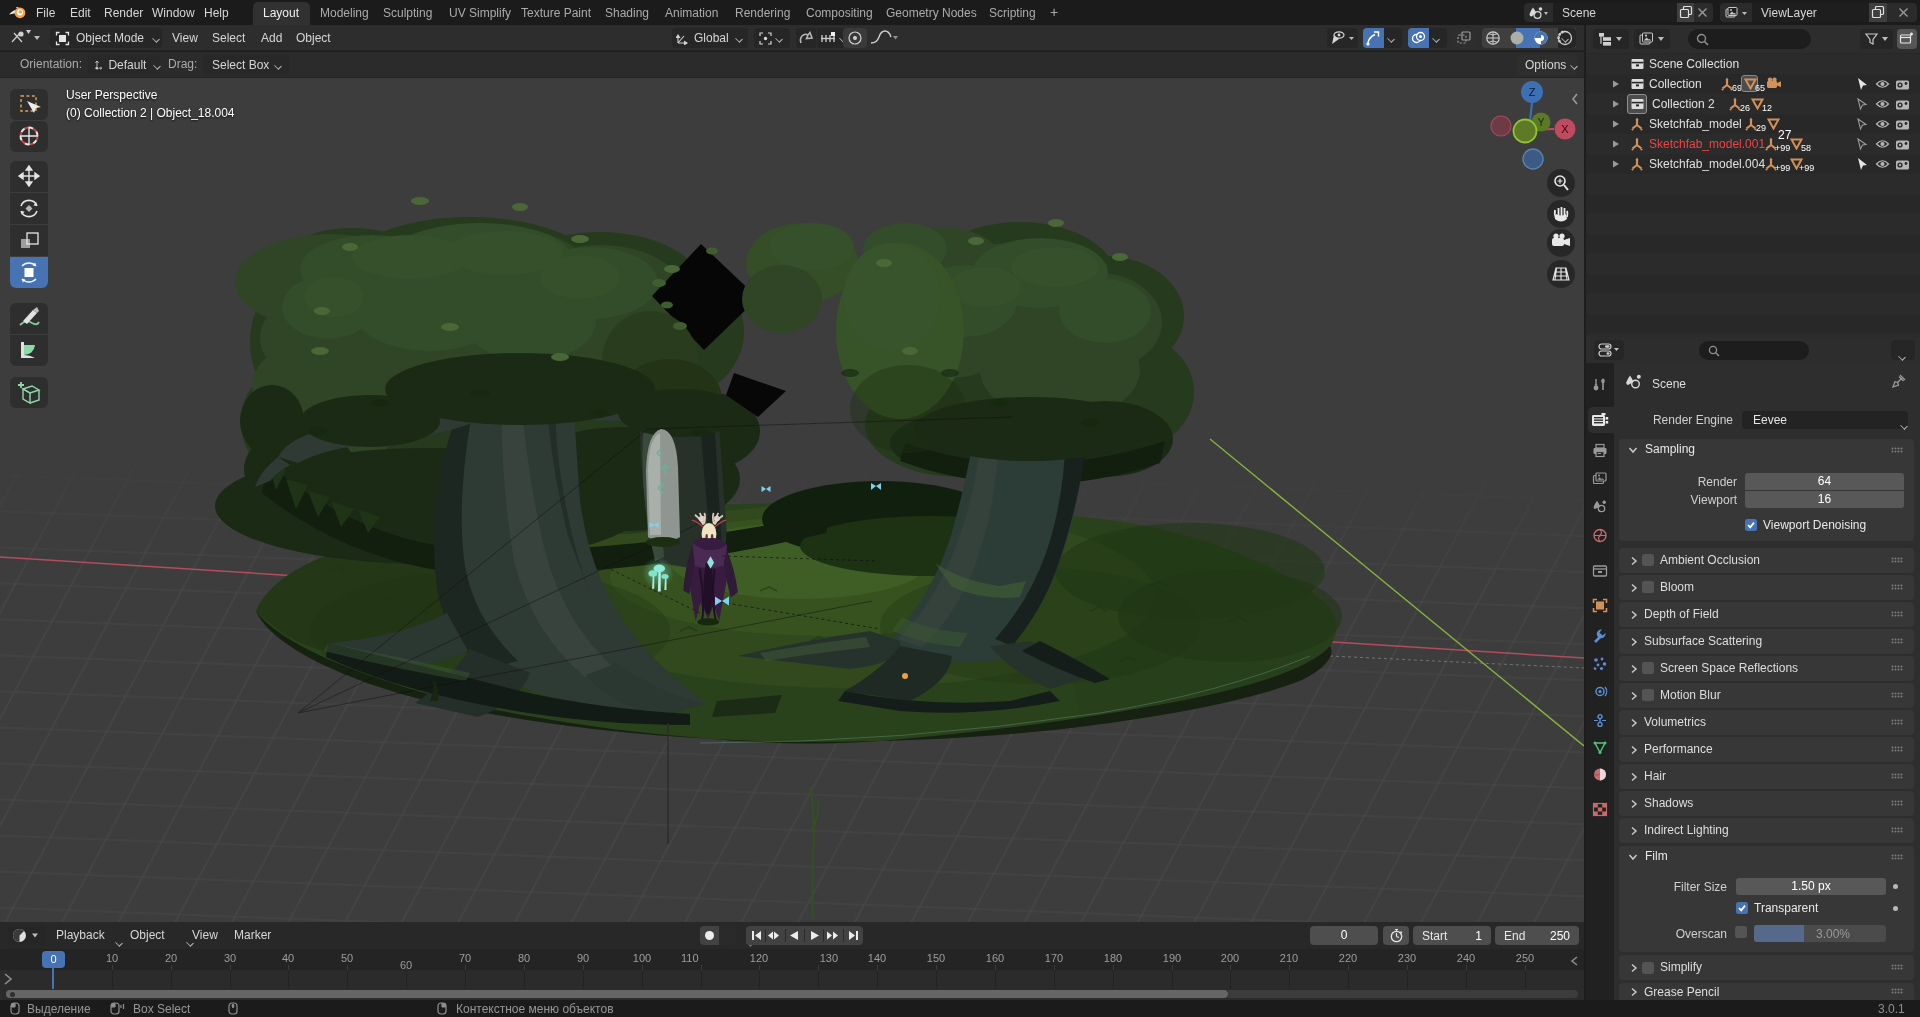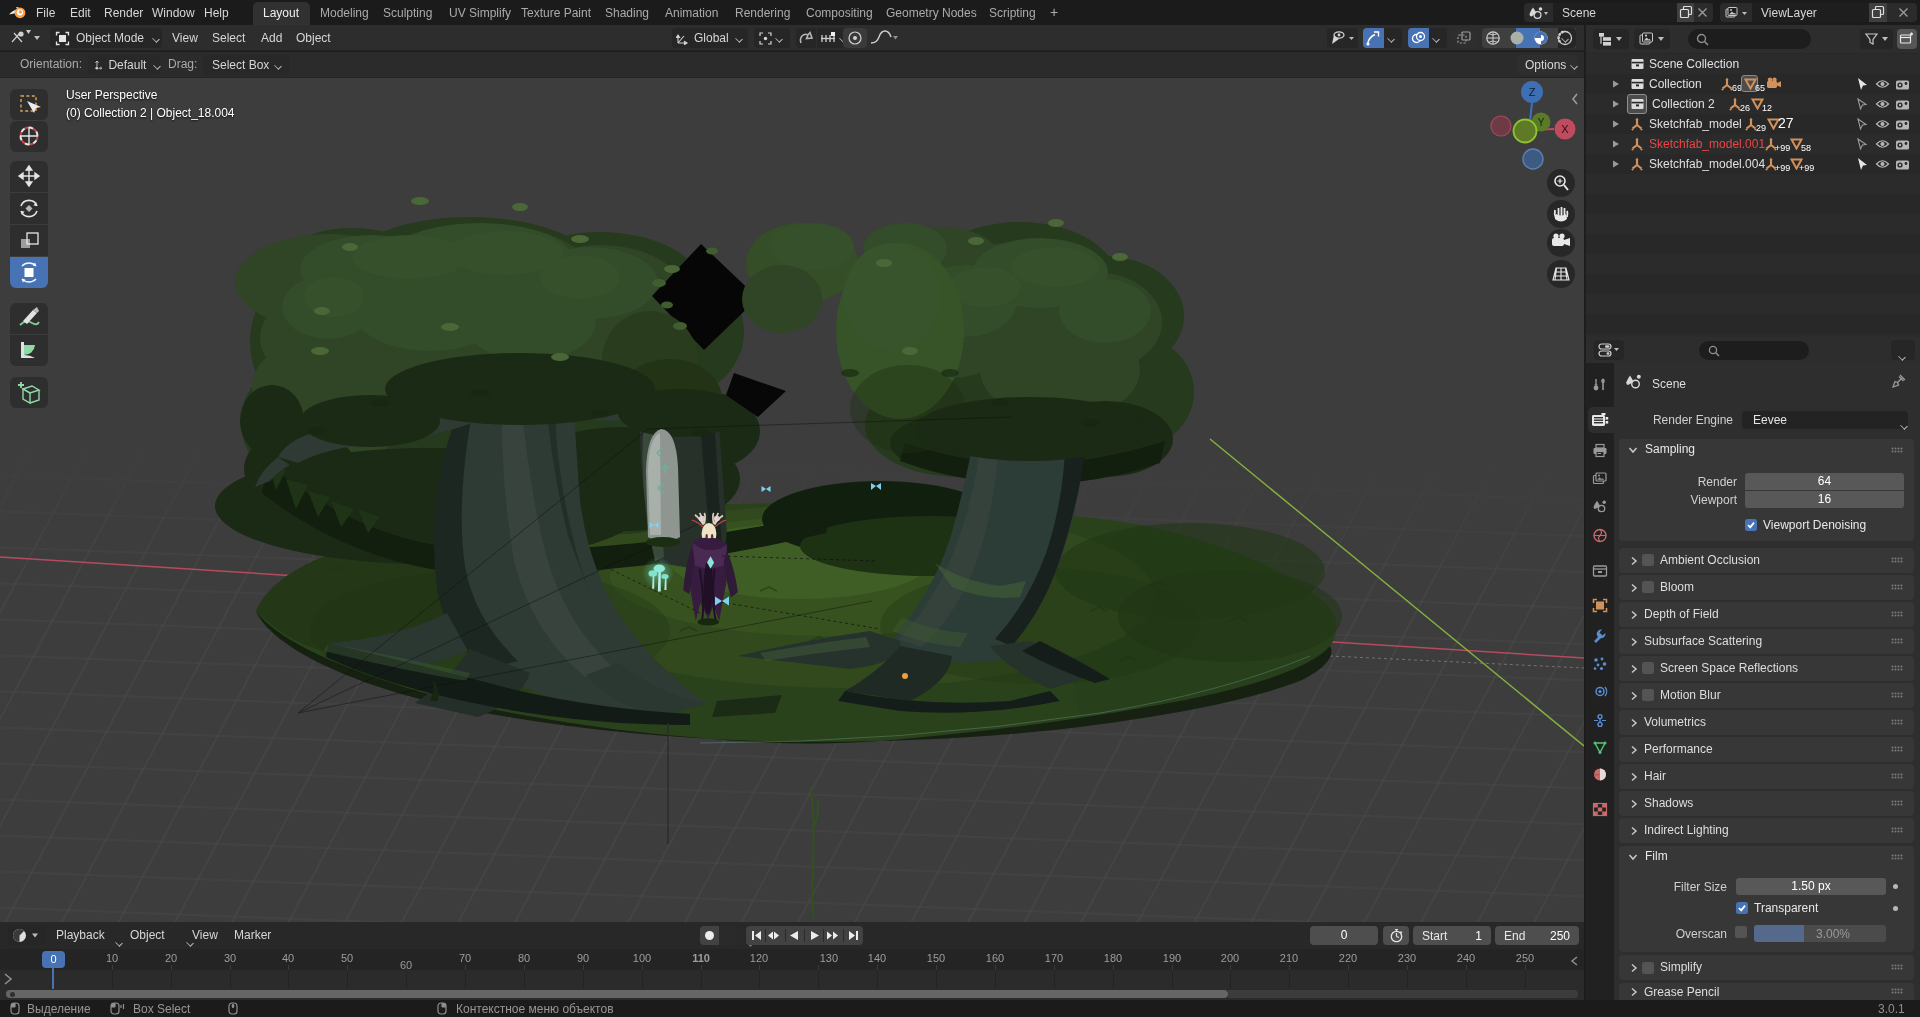--- a/index.html
+++ b/index.html
@@ -689,21 +689,21 @@
         <span class="abs" style="left:386px;top:10px;width:40px;text-align:center;">60</span>
         <span class="abs" style="left:406px;top:16px;width:1px;height:5px;background:#3a3a3a;"></span>
         <span class="abs" style="left:445px;top:3px;width:40px;text-align:center;">70</span>
         <span class="abs" style="left:465px;top:16px;width:1px;height:5px;background:#3a3a3a;"></span>
         <span class="abs" style="left:504px;top:3px;width:40px;text-align:center;">80</span>
         <span class="abs" style="left:524px;top:16px;width:1px;height:5px;background:#3a3a3a;"></span>
         <span class="abs" style="left:563px;top:3px;width:40px;text-align:center;">90</span>
         <span class="abs" style="left:583px;top:16px;width:1px;height:5px;background:#3a3a3a;"></span>
         <span class="abs" style="left:622px;top:3px;width:40px;text-align:center;">100</span>
         <span class="abs" style="left:642px;top:16px;width:1px;height:5px;background:#3a3a3a;"></span>
-        <span class="abs" style="left:681px;top:3px;width:40px;text-align:center;font-weight:bold;">110</span>
+        <span class="abs" style="left:681px;top:3px;width:40px;">110</span>
         <span class="abs" style="left:701px;top:16px;width:1px;height:5px;background:#3a3a3a;"></span>
         <span class="abs" style="left:739px;top:3px;width:40px;text-align:center;">120</span>
         <span class="abs" style="left:759px;top:16px;width:1px;height:5px;background:#3a3a3a;"></span>
         <span class="abs" style="left:798px;top:3px;width:40px;text-align:right;">130</span>
         <span class="abs" style="left:818px;top:16px;width:1px;height:5px;background:#3a3a3a;"></span>
         <span class="abs" style="left:857px;top:3px;width:40px;text-align:center;">140</span>
         <span class="abs" style="left:877px;top:16px;width:1px;height:5px;background:#3a3a3a;"></span>
         <span class="abs" style="left:916px;top:3px;width:40px;text-align:center;">150</span>
         <span class="abs" style="left:936px;top:16px;width:1px;height:5px;background:#3a3a3a;"></span>
         <span class="abs" style="left:975px;top:3px;width:40px;text-align:center;">160</span>
@@ -905,21 +905,21 @@
         </svg>
         <span class="abs txt" style="left:63px;top:92px;color:#e0e0e0;">Sketchfab_model</span>
         <svg class="abs" style="left:158px;top:92px;" width="14" height="14" viewBox="0 0 14 14">
           <path d="M7,2 L7,8 M7,8 L2.5,11.5 M7,8 L11.5,11.5" stroke="#d2915a" stroke-width="2.2" fill="none"></path>
           <path d="M7,0.5 L5.5,3 L8.5,3 Z M1,12.5 L4,11 L3,13.8 Z M13,12.5 L10,11 L11,13.8 Z" fill="#d2915a"></path>
         </svg>
         <span class="abs" style="left:170px;top:98px;font-size:9px;color:#fff;">29</span>
         <svg class="abs" style="left:181px;top:93px;" width="13" height="12" viewBox="0 0 13 12">
           <path d="M1.5,1.5 L11.5,1.5 L6.5,10.5 Z" fill="none" stroke="#d2915a" stroke-width="2"></path>
         </svg>
-        <span class="abs" style="left:192px;top:90px;font-size:14px;color:#fff;">27</span>
+        <span class="abs" style="left:192px;top:103px;font-size:12px;color:#fff;">27</span>
         <svg class="abs" style="left:270px;top:92px;" width="13" height="14" viewBox="0 0 13 14">
           <path d="M2,2 L10,7.5 L6.5,8 L4.5,12 Z" fill="none" stroke="#9a9a9a" stroke-width="1.1"></path>
         </svg>
         <svg class="abs" style="left:289px;top:93px;" width="15" height="12" viewBox="0 0 15 12">
           <path d="M1.5,6 Q7.5,-0.5 13.5,6 Q7.5,12.5 1.5,6 Z" fill="none" stroke="#b5b5b5" stroke-width="1.2"></path>
           <circle cx="7.5" cy="6" r="2.1" fill="#b5b5b5"></circle>
         </svg>
         <svg class="abs" style="left:309px;top:93px;" width="15" height="12" viewBox="0 0 15 12">
           <rect x="1" y="2.5" width="13" height="9" rx="1.6" fill="#b5b5b5"></rect>
           <circle cx="5" cy="7" r="2.6" fill="#282828"></circle>

